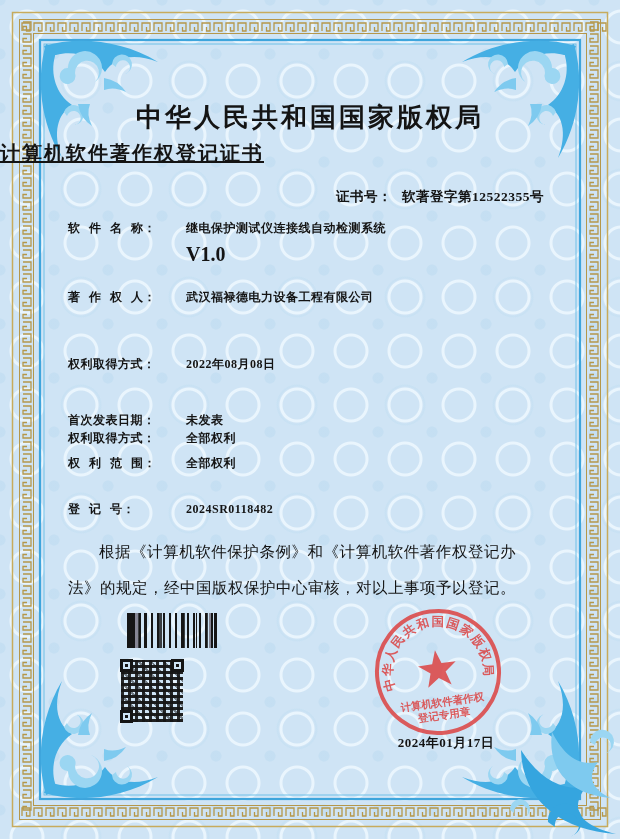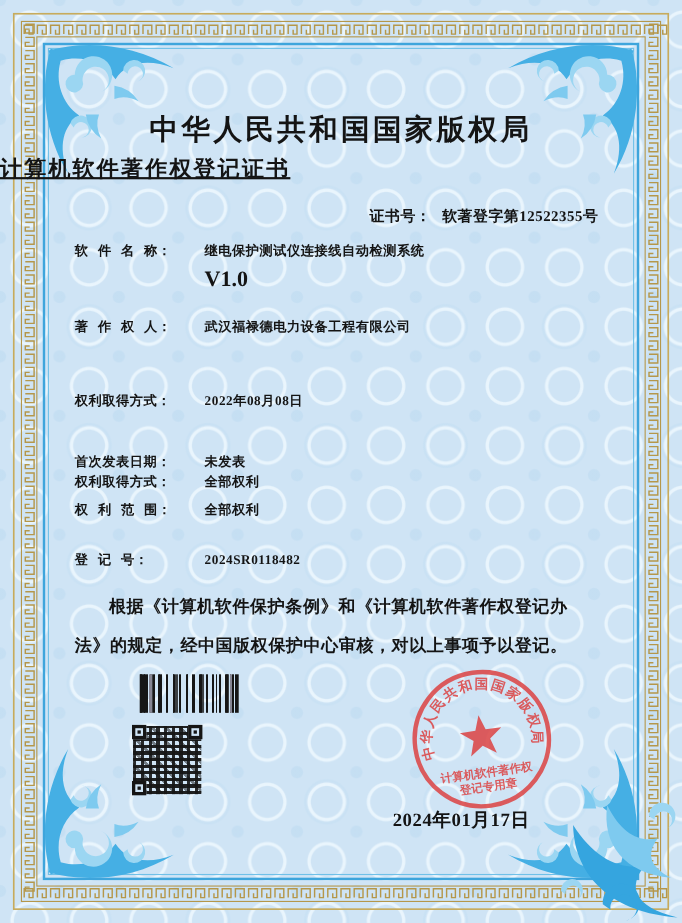--- a/index.html
+++ b/index.html
@@ -31,21 +31,21 @@
   .certno{
     position:absolute;top:188px;right:76px;
     font-size:13.5px;font-weight:bold;letter-spacing:.5px;
   }
   .certno .gap{display:inline-block;width:10px;}
   .row{position:absolute;left:68px;font-size:12px;font-weight:bold;letter-spacing:.5px;white-space:nowrap;}
   .row .lbl{display:inline-block;width:118px;word-spacing:5px;}
   .val2{position:absolute;left:186px;font-size:20px;font-weight:bold;}
   .statement{
     position:absolute;left:68px;top:534px;width:448px;
-    font-size:15.5px;font-weight:bold;line-height:36px;
+    font-size:15.5px;font-weight:normal;line-height:36px;
     text-indent:2em;text-align:justify;letter-spacing:.5px;
   }
   .barcode{
     position:absolute;left:127px;top:613px;width:90px;height:35px;
     background-image:
       linear-gradient(90deg,#161616 0 6px,rgba(0,0,0,0) 6px),
       linear-gradient(90deg,rgba(0,0,0,0) 0 8px,#868694 8px 11px,rgba(0,0,0,0) 11px),
       linear-gradient(270deg,#161616 0 3px,rgba(0,0,0,0) 3px 6px,#868694 6px 8px,rgba(0,0,0,0) 8px),
       repeating-linear-gradient(90deg,rgba(0,0,0,0) 0 4px,#161616 4px 5px,rgba(0,0,0,0) 5px 13px),
       repeating-linear-gradient(90deg,#161616 0 2px,rgba(0,0,0,0) 2px 6px),
@@ -58,22 +58,22 @@
       repeating-linear-gradient(90deg,rgba(21,21,21,.9) 0 3px,rgba(0,0,0,0) 3px 7px),
       repeating-linear-gradient(45deg,rgba(21,21,21,.5) 0 2px,rgba(0,0,0,0) 2px 9px);
   }
   .finder{position:absolute;width:13px;height:13px;border:3px solid #151515;background:#cfe4f5;box-sizing:border-box;}
   .finder::after{content:"";position:absolute;inset:2px;background:#151515;}
   .finder.tl{left:-1px;top:-1px;}
   .finder.tr{right:-1px;top:-1px;}
   .finder.bl{left:-1px;bottom:-1px;}
   .seal{position:absolute;left:373px;top:607px;}
   .issue-date{
-    position:absolute;left:357px;top:734px;width:124px;text-align:center;
-    font-size:17px;font-weight:bold;letter-spacing:.5px;white-space:nowrap;
+    position:absolute;left:384px;top:734px;width:124px;text-align:center;
+    font-size:13px;font-weight:bold;letter-spacing:.5px;white-space:nowrap;
   }
 </style>
 </head>
 <body>
 
 <div class="watermark"></div>
 
 <svg class="frame" width="620" height="839" viewBox="0 0 620 839">
   <defs>
     <g id="flourish">

